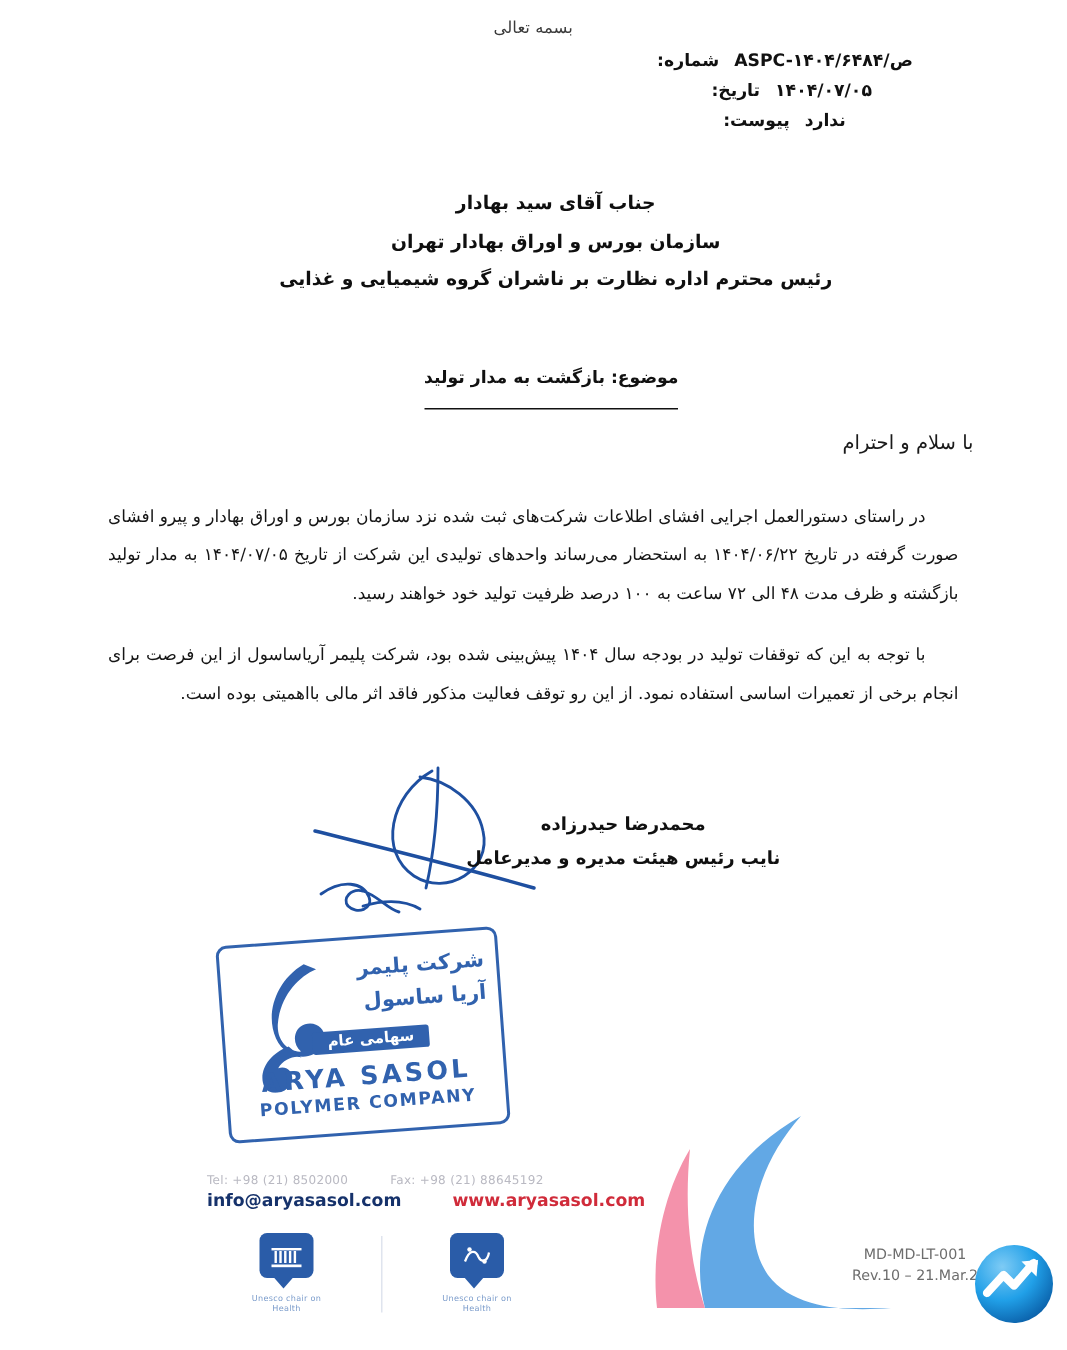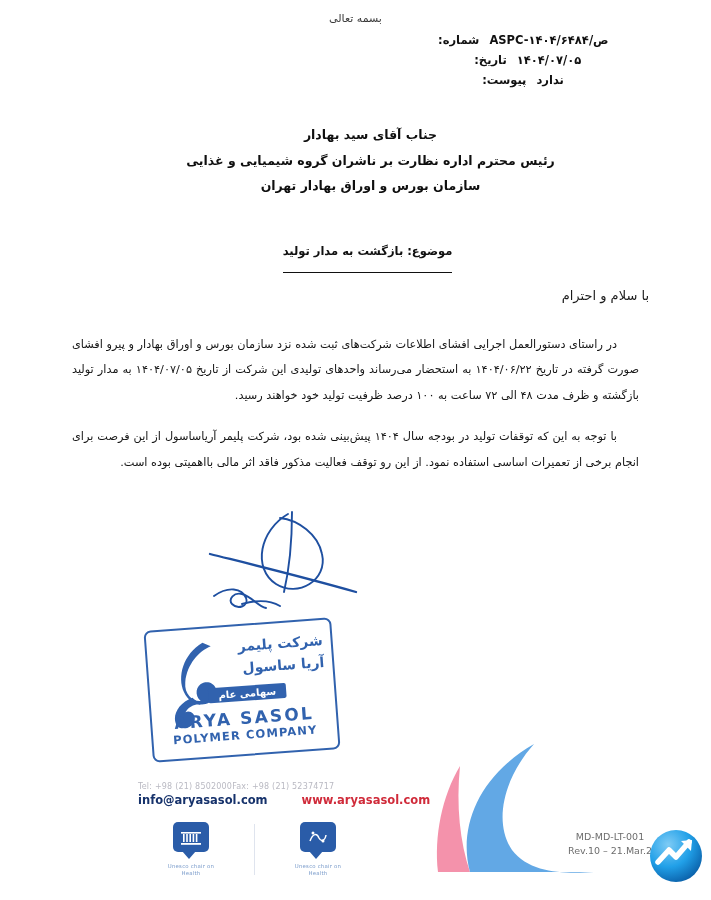--- a/index.html
+++ b/index.html
@@ -140,21 +140,21 @@
   }
 
   
   .footer-contacts{
     position:absolute;left:138px;top:782px;
     direction:ltr;text-align:left;
   }
   .contact-faint{
     font-size:8px;color:#b9b9c2;
     letter-spacing:.2px;
-    display:flex;margin-bottom:2px;
+    display:flex;gap:28px;margin-bottom:2px;
   }
   .contact-main{
     display:flex;gap:34px;align-items:baseline;
     font-size:11.5px;font-weight:bold;
   }
   .email{color:#16326b;}
   .website{color:#d02b3a;}
 
   
   .badges{
@@ -227,22 +227,22 @@
       </div>
       <div class="meta-line">
         <span class="meta-label">پیوست:</span>
         <span class="meta-value">ندارد</span>
       </div>
     </div>
   </div>
 
   <div class="recipient">
     <div>جناب آقای سید بهادار</div>
+    <div>سازمان بورس و اوراق بهادار تهران</div>
     <div>رئیس محترم اداره نظارت بر ناشران گروه شیمیایی و غذایی</div>
-    <div>سازمان بورس و اوراق بهادار تهران</div>
   </div>
 
   <div class="subject">
     <span>موضوع: بازگشت به مدار تولید</span>
   </div>
 
   <div class="greeting">با سلام و احترام</div>
 
   <div class="body-text">
     <p>در راستای دستورالعمل اجرایی افشای اطلاعات شرکت‌های ثبت شده نزد سازمان بورس و اوراق بهادار و پیرو افشای صورت گرفته در تاریخ ۱۴۰۴/۰۶/۲۲ به استحضار می‌رساند واحدهای تولیدی این شرکت از تاریخ ۱۴۰۴/۰۷/۰۵ به مدار تولید بازگشته و ظرف مدت ۴۸ الی ۷۲ ساعت به ۱۰۰ درصد ظرفیت تولید خود خواهند رسید.</p>
@@ -252,40 +252,44 @@
   <svg class="sig-ink" viewBox="0 0 240 110">
     <g fill="none" stroke="#1e4fa0" stroke-width="1.9" stroke-linecap="round">
       <path d="M108 6 C 80 22, 72 60, 96 76 C 118 90, 148 72, 142 46 C 138 26, 118 12, 100 10"></path>
       <path d="M112 4 C 112 30, 110 58, 104 84"></path>
       <path d="M30 46 C 70 56, 120 68, 176 84" stroke-width="2.3"></path>
       <path d="M34 88 C 48 78, 62 80, 66 90 C 69 98, 58 102, 52 96 C 48 91, 54 84, 62 86 C 72 89, 78 98, 86 100"></path>
       <path d="M62 96 C 76 92, 90 92, 100 98"></path>
     </g>
   </svg>
 
+  <div class="sig-block">
+    <div class="sig-name">محمدرضا حیدرزاده</div>
+    <div class="sig-title">نایب رئیس هیئت مدیره و مدیرعامل</div>
+  </div>
 
   <div class="stamp">
     <div class="stamp-box"></div>
     <svg class="stamp-swirl" viewBox="0 0 72 86">
       <path d="M44 2 C 24 12, 16 34, 22 50 C 27 64, 44 68, 52 58 C 58 50, 52 40, 42 42 C 34 44, 32 54, 38 60
                C 30 60, 22 52, 24 40 C 27 22, 40 10, 52 6 Z" fill="#2257a8"></path>
       <path d="M30 56 C 16 60, 8 72, 12 82 C 15 88, 26 88, 30 80 C 33 74, 28 68, 22 70
                C 26 64, 34 62, 38 64 Z" fill="#2257a8"></path>
     </svg>
     <div class="stamp-fa1">شرکت پلیمر</div>
     <div class="stamp-fa2">آریا ساسول</div>
     <div class="stamp-band">سهامی عام</div>
     <div class="stamp-en1">ARYA SASOL</div>
     <div class="stamp-en2">POLYMER COMPANY</div>
   </div>
 
   <div class="footer-contacts">
     <div class="contact-faint">
       <span>Tel: +98 (21) 8502000</span>
-      <span>Fax: +98 (21) 52374717</span>
+      <span>Fax: +98 (21) 88645192</span>
     </div>
     <div class="contact-main">
       <span class="email">info@aryasasol.com</span>
       <span class="website">www.aryasasol.com</span>
     </div>
   </div>
 
   <div class="badges">
     <div class="badge">
       <div class="badge-bubble">

